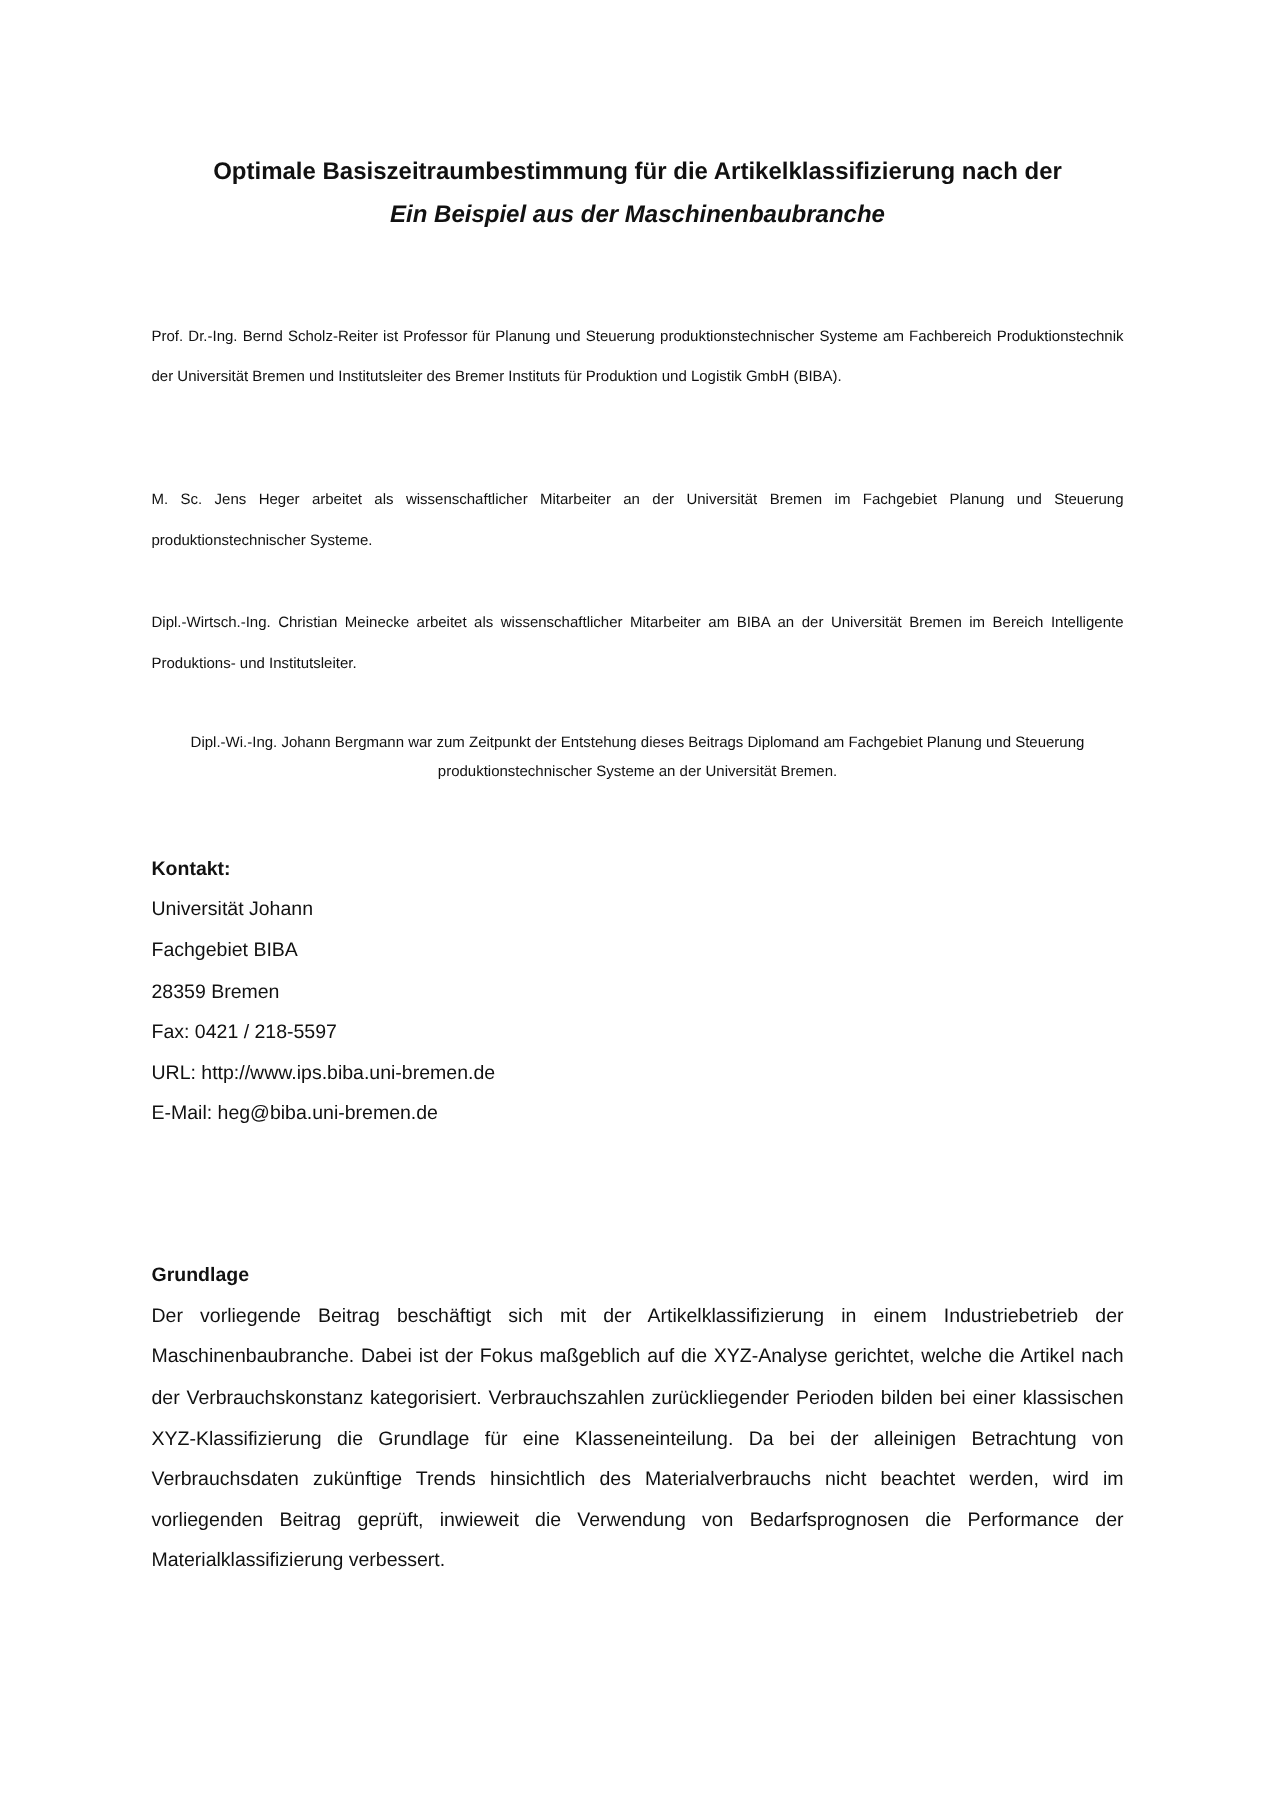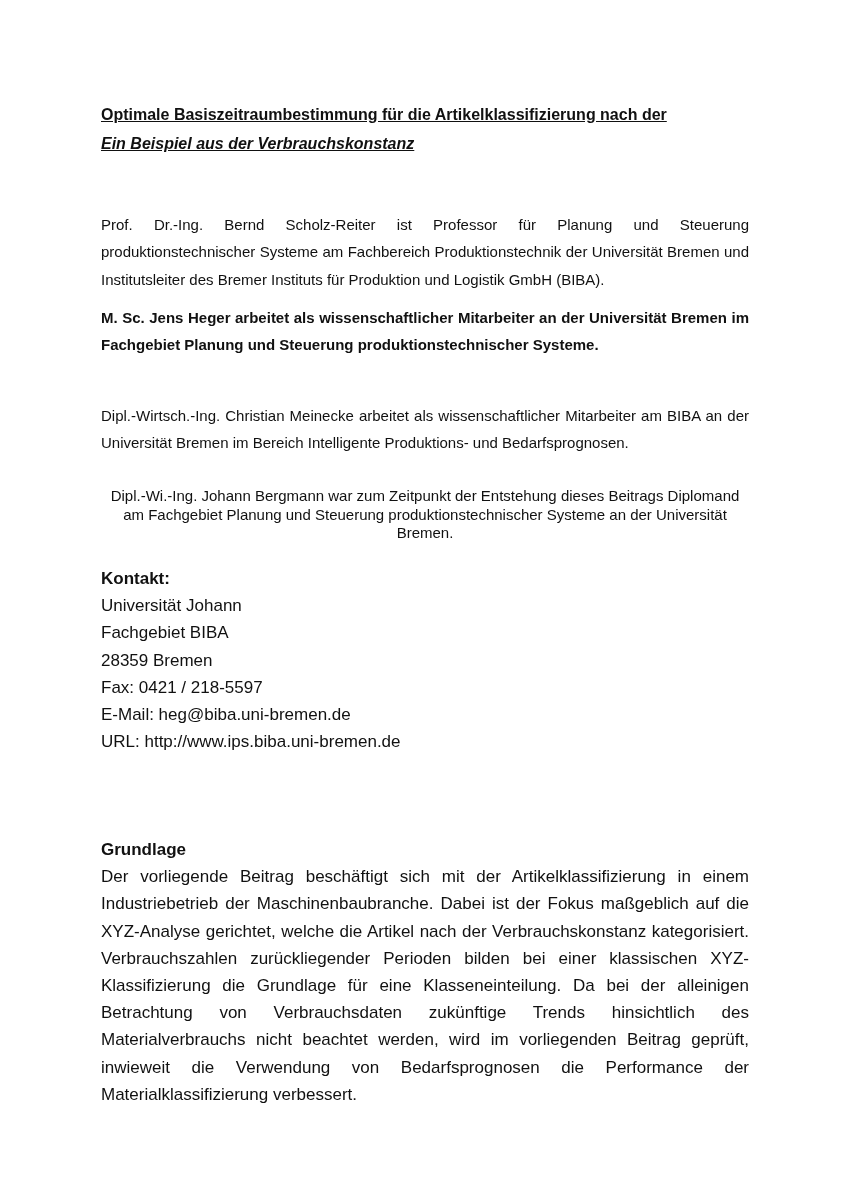--- a/index.html
+++ b/index.html
@@ -19,83 +19,82 @@
       position: absolute;
       left: 101px;
       top: 0;
       width: 648px;
     }
     .title-block {
       position: absolute;
       top: 100px;
       left: 0;
       width: 648px;
-      text-align: left;
+      text-align: center;
       font-weight: bold;
       font-size: 16px;
       line-height: 29px;
-      text-decoration: underline;
     }
     .title-line { display: block; white-space: nowrap; }
     .subtitle { font-style: italic; }
     .para {
       position: absolute;
       left: 0;
       width: 648px;
-      font-size: 15px;
+      font-size: 10px;
       line-height: 27.3px;
       text-align: justify;
       margin: 0;
     }
     .para.tight {
       line-height: 18.5px;
       text-align: center;
     }
     .block {
       position: absolute;
       left: 0;
       width: 648px;
-      font-size: 17px;
+      font-size: 13px;
       line-height: 27.2px;
     }
     .block .line { display: block; white-space: nowrap; }
     .heading {
       font-weight: bold;
     }
     .abstract-text {
       display: block;
       text-align: justify;
     }
   </style>
 </head>
 <body>
 
 <div class="page">
 
   <div class="title-block">
     <span class="title-line">Optimale Basiszeitraumbestimmung für die Artikelklassifizierung nach der</span>
-    <span class="title-line subtitle">Ein Beispiel aus der Verbrauchskonstanz</span>
+    <span class="title-line subtitle">Ein Beispiel aus der Maschinenbaubranche</span>
   </div>
 
   <p class="para" style="top:211px;">Prof. Dr.-Ing. Bernd Scholz-Reiter ist Professor für Planung und Steuerung produktionstechnischer Systeme am Fachbereich Produktionstechnik der Universität Bremen und Institutsleiter des Bremer Instituts für Produktion und Logistik GmbH (BIBA).</p>
 
-  <p class="para" style="top:304px;font-weight:bold;">M. Sc. Jens Heger arbeitet als wissenschaftlicher Mitarbeiter an der Universität Bremen im Fachgebiet Planung und Steuerung produktionstechnischer Systeme.</p>
+  <p class="para" style="top:320px;">M. Sc. Jens Heger arbeitet als wissenschaftlicher Mitarbeiter an der Universität Bremen im Fachgebiet Planung und Steuerung produktionstechnischer Systeme.</p>
 
-  <p class="para" style="top:402px;">Dipl.-Wirtsch.-Ing. Christian Meinecke arbeitet als wissenschaftlicher Mitarbeiter am BIBA an der Universität Bremen im Bereich Intelligente Produktions- und Bedarfsprognosen.</p>
+  <p class="para" style="top:402px;">Dipl.-Wirtsch.-Ing. Christian Meinecke arbeitet als wissenschaftlicher Mitarbeiter am BIBA an der Universität Bremen im Bereich Intelligente Produktions- und Institutsleiter.</p>
 
   <p class="para tight" style="top:487px;">Dipl.-Wi.-Ing. Johann Bergmann war zum Zeitpunkt der Entstehung dieses Beitrags Diplomand am Fachgebiet Planung und Steuerung produktionstechnischer Systeme an der Universität Bremen.</p>
 
   <div class="block" style="top:565px;">
     <span class="line heading">Kontakt:</span>
     <span class="line">Universität Johann</span>
     <span class="line">Fachgebiet BIBA</span>
     <span class="line">28359 Bremen</span>
     <span class="line">Fax: 0421 / 218-5597</span>
+    <span class="line">URL: http://www.ips.biba.uni-bremen.de</span>
     <span class="line">E-Mail: heg@biba.uni-bremen.de</span>
-    <span class="line">URL: http://www.ips.biba.uni-bremen.de</span>
   </div>
 
   <div class="block" style="top:836px;">
     <span class="line heading">Grundlage</span>
     <span class="abstract-text">Der vorliegende Beitrag beschäftigt sich mit der Artikelklassifizierung in einem Industriebetrieb der Maschinenbaubranche. Dabei ist der Fokus maßgeblich auf die XYZ-Analyse gerichtet, welche die Artikel nach der Verbrauchskonstanz kategorisiert. Verbrauchszahlen zurückliegender Perioden bilden bei einer klassischen XYZ-Klassifizierung die Grundlage für eine Klasseneinteilung. Da bei der alleinigen Betrachtung von Verbrauchsdaten zukünftige Trends hinsichtlich des Materialverbrauchs nicht beachtet werden, wird im vorliegenden Beitrag geprüft, inwieweit die Verwendung von Bedarfsprognosen die Performance der Materialklassifizierung verbessert.</span>
   </div>
 
 </div>
 
 </body></html>

